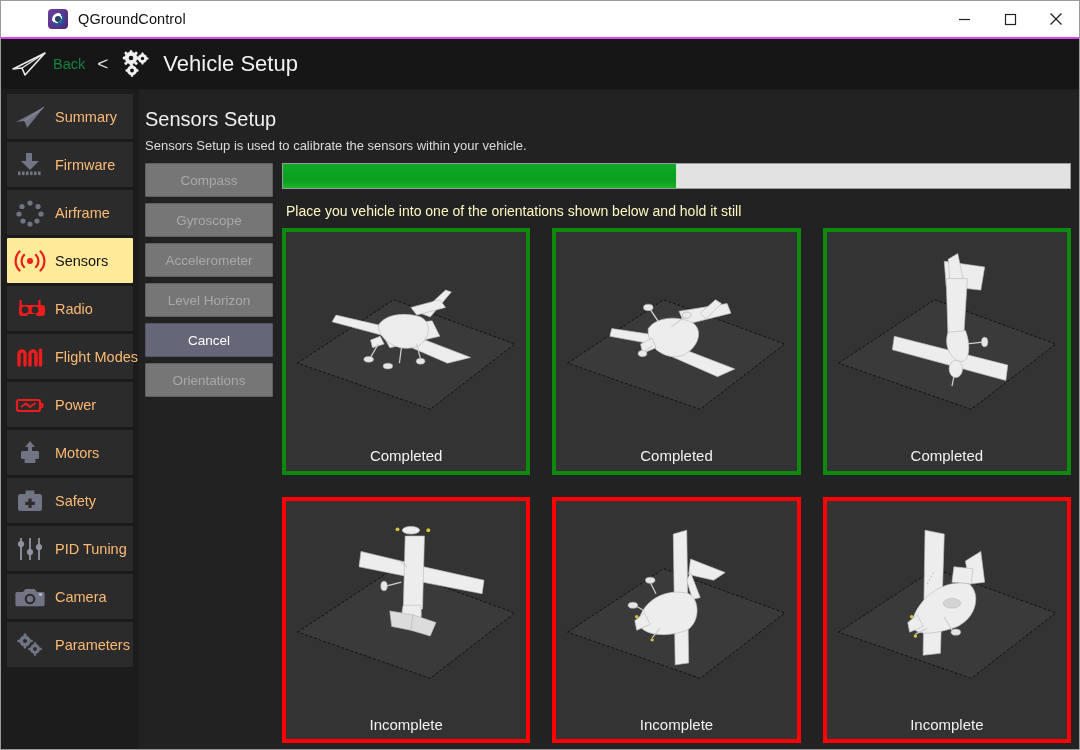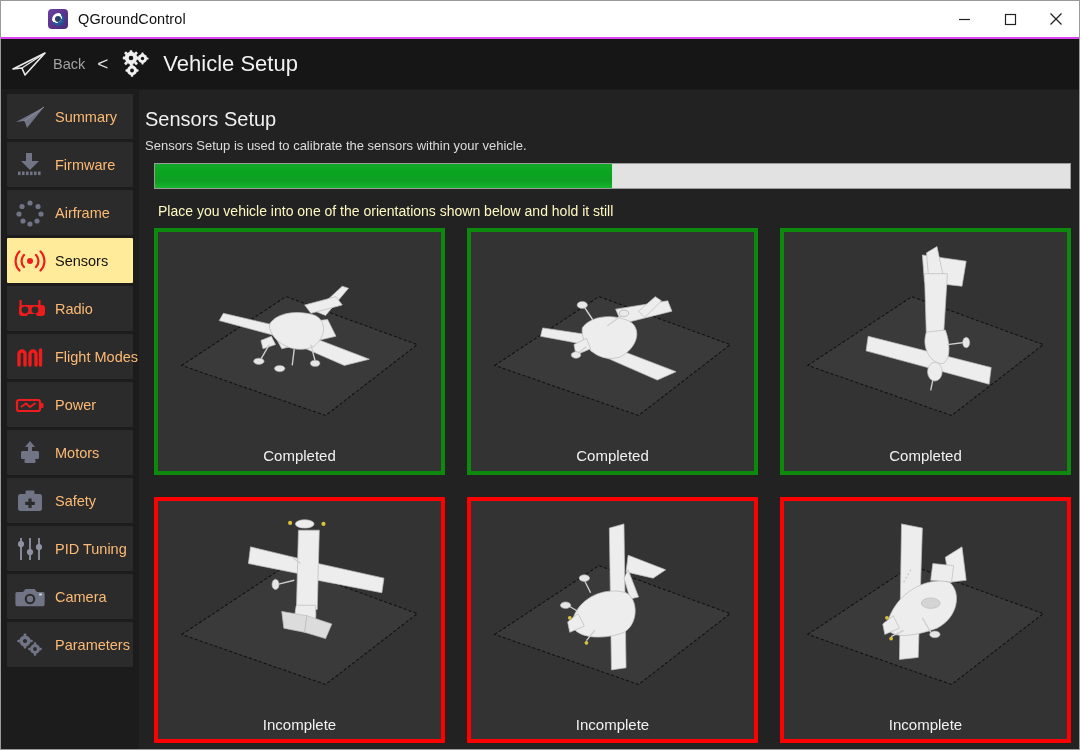--- a/index.html
+++ b/index.html
@@ -51,21 +51,21 @@
   .win-btn svg { display: block; }
 
   
   #qgc-header {
     height: 51px; flex: 0 0 51px;
     background: #161616;
     display: flex; align-items: center; padding-left: 8px;
     border-bottom: 1px solid #1c1c1c;
   }
   #back-plane-icon { width: 40px; height: 30px; flex:0 0 40px; }
-  #back-label { color: #a3a3a3; font-size: 14.5px; margin-left: 4px; }
+  #back-label { color: #15803d; font-size: 14.5px; margin-left: 4px; }
   #back-chevron { color: #e6e6e6; font-size: 19px; margin-left: 12px; font-weight: 300;}
   #setup-gears-icon { width: 34px; height: 30px; margin-left: 12px; flex:0 0 34px;}
   #header-title { color: #f2f2f2; font-size: 22px; margin-left: 9px; font-weight: 400; }
 
   
   #body-split { flex: 1 1 auto; display: flex; min-height: 0; }
 
   
   #sidebar {
     width: 138px; flex: 0 0 138px;
@@ -395,20 +395,28 @@
       </div>
 
     </div>
 
     <div id="content">
       <div id="content-title">Sensors Setup</div>
       <div id="content-subtitle">Sensors Setup is used to calibrate the sensors within your vehicle.</div>
 
       <div id="lower-area">
 
+        <div id="button-col">
+          <div class="cal-btn">Compass</div>
+          <div class="cal-btn">Gyroscope</div>
+          <div class="cal-btn">Accelerometer</div>
+          <div class="cal-btn">Level Horizon</div>
+          <div class="cal-btn enabled">Cancel</div>
+          <div class="cal-btn">Orientations</div>
+        </div>
 
         <div id="right-pane">
 
           <div id="progress-track">
             <div id="progress-fill" style="width: 50%;"></div>
           </div>
 
           <div id="instruction-text">Place you vehicle into one of the orientations shown below and hold it still</div>
 
           <div id="orientation-grid">

